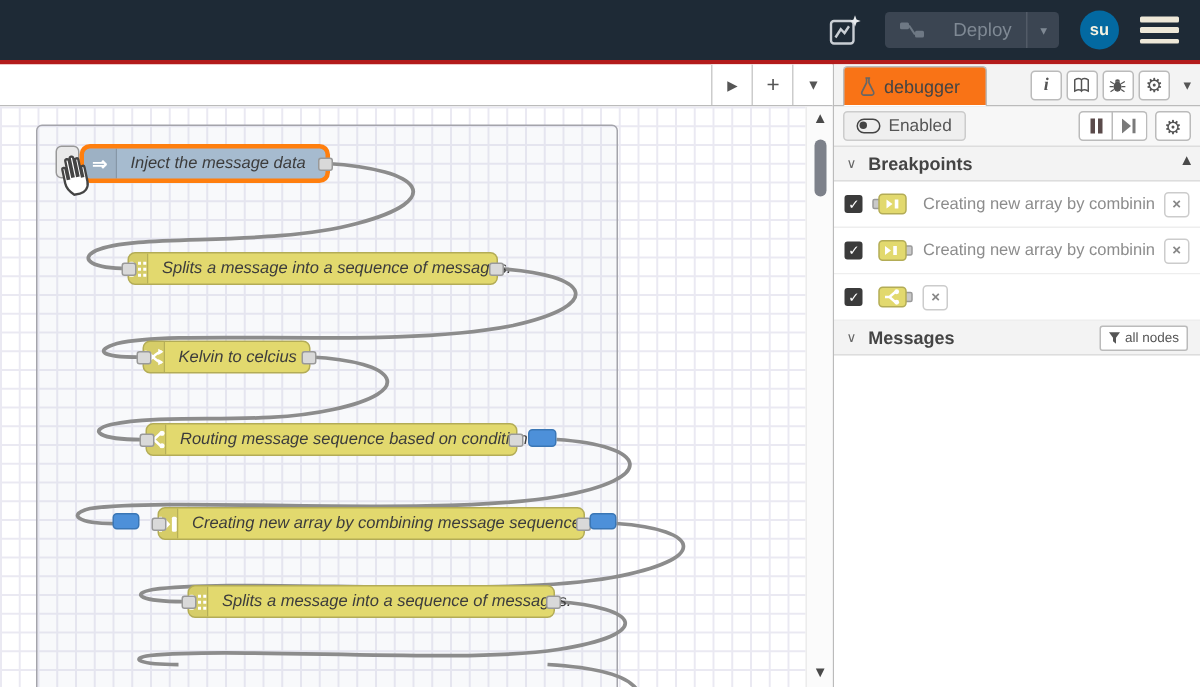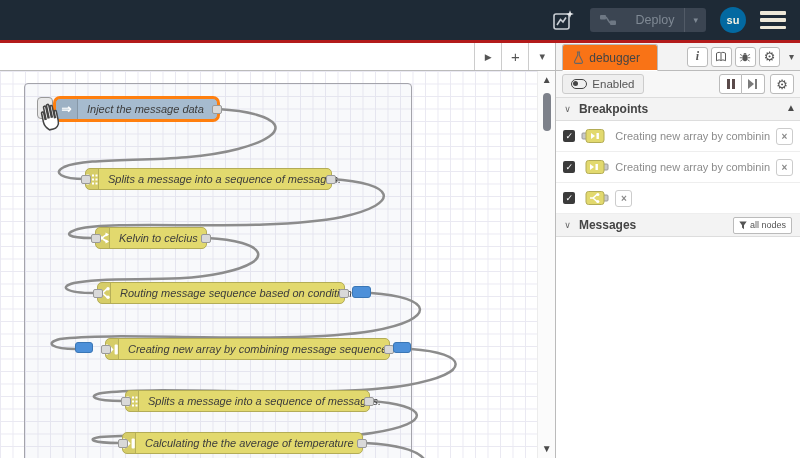--- a/index.html
+++ b/index.html
@@ -227,34 +227,20 @@
                 <rect x="9.5" y="4.5" width="2" height="2" fill="#fff"></rect>
               <rect x="6" y="8.5" width="2" height="2" fill="#fff"></rect>
                 <rect x="9.5" y="8.5" width="2" height="2" fill="#fff"></rect>
             </svg>
           </div>
           <span class="nlabel">Splits a message into a sequence of messages.</span>
           <div class="port in"></div>
           <div class="port out"></div>
         </div>
 
-        <div class="node" style="left:122px; top:361px; width:241px;">
-          <div class="icon-region">
-            <svg width="12" height="11" viewBox="0 0 12 11">
-              <rect x="0" y="0.5" width="2" height="2" fill="#fff"></rect>
-                <rect x="0" y="4.5" width="2" height="2" fill="#fff"></rect>
-                <rect x="0" y="8.5" width="2" height="2" fill="#fff"></rect>
-              <path d="M3.8 1.5 L7.5 5.5 L3.8 9.5 Z" fill="#fff"></path>
-              <rect x="8.6" y="0.5" width="3.2" height="10" rx="1" fill="#fff"></rect>
-            </svg>
-          </div>
-          <span class="nlabel">Calculating the the average of temperature</span>
-          <div class="port in"></div>
-          <div class="port out"></div>
-        </div>
 
         <div class="vscroll">
           <div class="scroll-arrow" style="top:3px;">▲</div>
           <div class="scroll-thumb"></div>
           <div class="scroll-arrow" style="bottom:4px;">▼</div>
         </div>
       </div>
     </div>
 
     <div class="sidebar">

